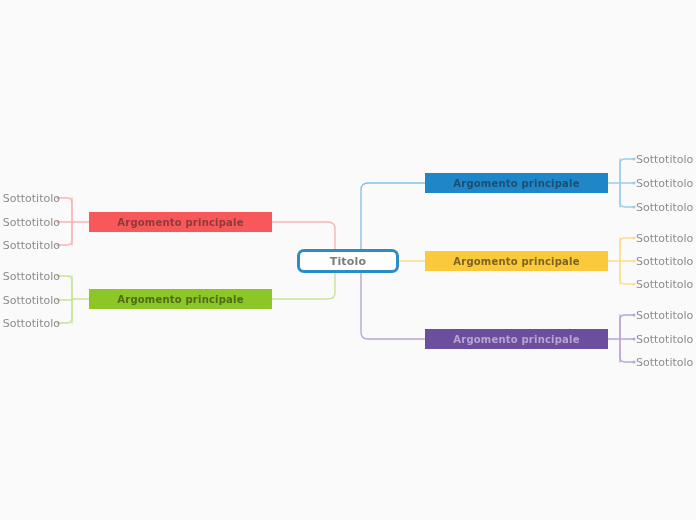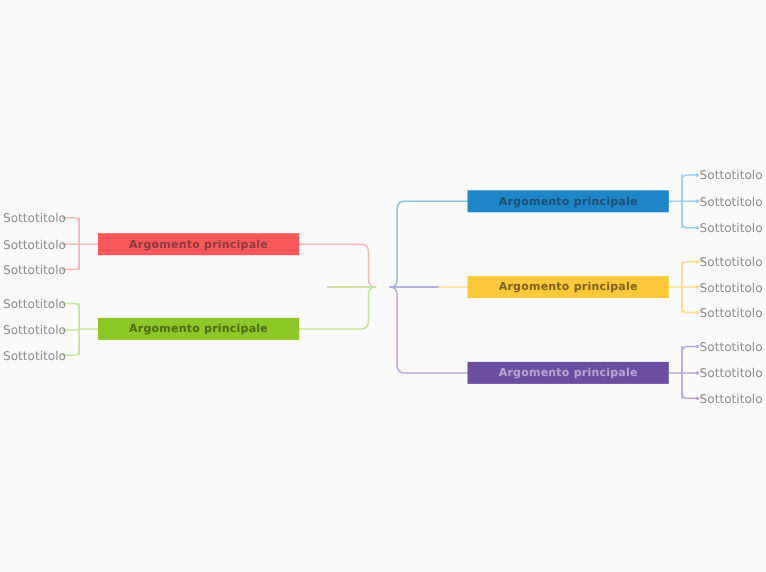--- a/index.html
+++ b/index.html
@@ -102,20 +102,23 @@
       <path d="M 89 299 H 72" fill="none" stroke="#c6e497" stroke-width="1.4" stroke-linecap="round"></path>
       <path d="M 72 299 V 281 Q 72 276 67 276 H 58" fill="none" stroke="#c6e497" stroke-width="1.4" stroke-linecap="round"></path>
       <circle cx="58" cy="276" r="1.6" fill="#c6e497"></circle>
       <path d="M 72 300 H 58" fill="none" stroke="#c6e497" stroke-width="1.4" stroke-linecap="round"></path>
       <circle cx="58" cy="300" r="1.6" fill="#c6e497"></circle>
       <path d="M 72 299 V 318 Q 72 323 67 323 H 58" fill="none" stroke="#c6e497" stroke-width="1.4" stroke-linecap="round"></path>
       <circle cx="58" cy="323" r="1.6" fill="#c6e497"></circle>
       <path d="M 72 276 V 323" fill="none" stroke="#c6e497" stroke-width="1.4" stroke-linecap="round"></path>
     </svg>
 
+  <div class="node root-node" id="root-node" style="left: 297px; top: 249px; width: 102px; height: 24px; border-color: rgb(46, 139, 201); background: rgb(255, 255, 255); color: rgb(123, 123, 123);">
+    <span>Titolo</span>
+  </div>
 
   <div id="nodes-layer">
       <div class="node main-node" style="left: 425px; top: 173px; width: 183px; height: 20px; background: rgb(31, 134, 199); color: rgb(28, 79, 115);">
         <span>Argomento principale</span>
       </div>
       <div class="sub-label right" style="top: 153px; color: rgb(140, 140, 140); left: 636px;">Sottotitolo</div>
       <div class="sub-label right" style="top: 177px; color: rgb(140, 140, 140); left: 636px;">Sottotitolo</div>
       <div class="sub-label right" style="top: 201px; color: rgb(140, 140, 140); left: 636px;">Sottotitolo</div>
       <div class="node main-node" style="left: 425px; top: 251px; width: 183px; height: 20px; background: rgb(250, 201, 60); color: rgb(125, 99, 33);">
         <span>Argomento principale</span>

